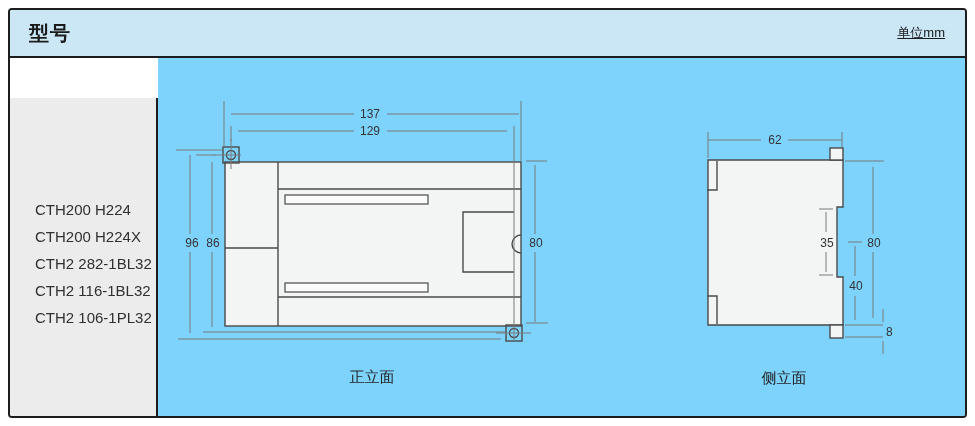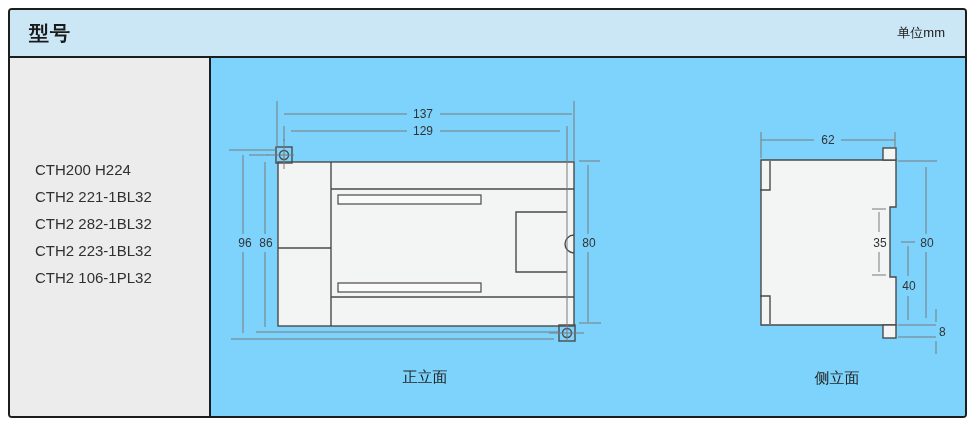--- a/index.html
+++ b/index.html
@@ -31,32 +31,34 @@
   }
   .header .title {
     font-size: 20px;
     font-weight: bold;
     color: #1a1a1a;
     letter-spacing: 1px;
   }
   .header .unit {
     font-size: 13px;
     color: #1a1a1a;
+    text-decoration: underline;
   }
   .content {
     flex: 1 1 auto;
     display: flex;
     min-height: 0;
   }
   .sidebar {
-    width: 201px;
+    width: 148px;
     flex: 0 0 auto;
     background: #ececec;
     border-right: 2px solid #1d1d1d;
     padding: 98px 17px 0 25px;
+    margin-top: 40px;
   }
   .model-item {
     font-size: 15px;
     line-height: 27px;
     color: #303030;
     white-space: nowrap;
   }
   .canvas {
     flex: 1 1 auto;
     background: #7dd3fc;
@@ -85,23 +87,23 @@
 
   <div class="header">
     <span class="title">型号</span>
     <span class="unit">单位mm</span>
   </div>
 
   <div class="content">
 
     <div class="sidebar">
       <div class="model-item">CTH200 H224</div>
-      <div class="model-item">CTH2 221-1BL32</div>
+      <div class="model-item">CTH200 H224X</div>
       <div class="model-item">CTH2 282-1BL32</div>
-      <div class="model-item">CTH2 223-1BL32</div>
+      <div class="model-item">CTH2 116-1BL32</div>
       <div class="model-item">CTH2 106-1PL32</div>
     </div>
 
     <div class="canvas">
       <svg width="776" height="358" viewBox="190 58 776 358">
 
         <g>
 
           <g>
             <rect class="shape-fill" x="257" y="162" width="296" height="164"></rect>

